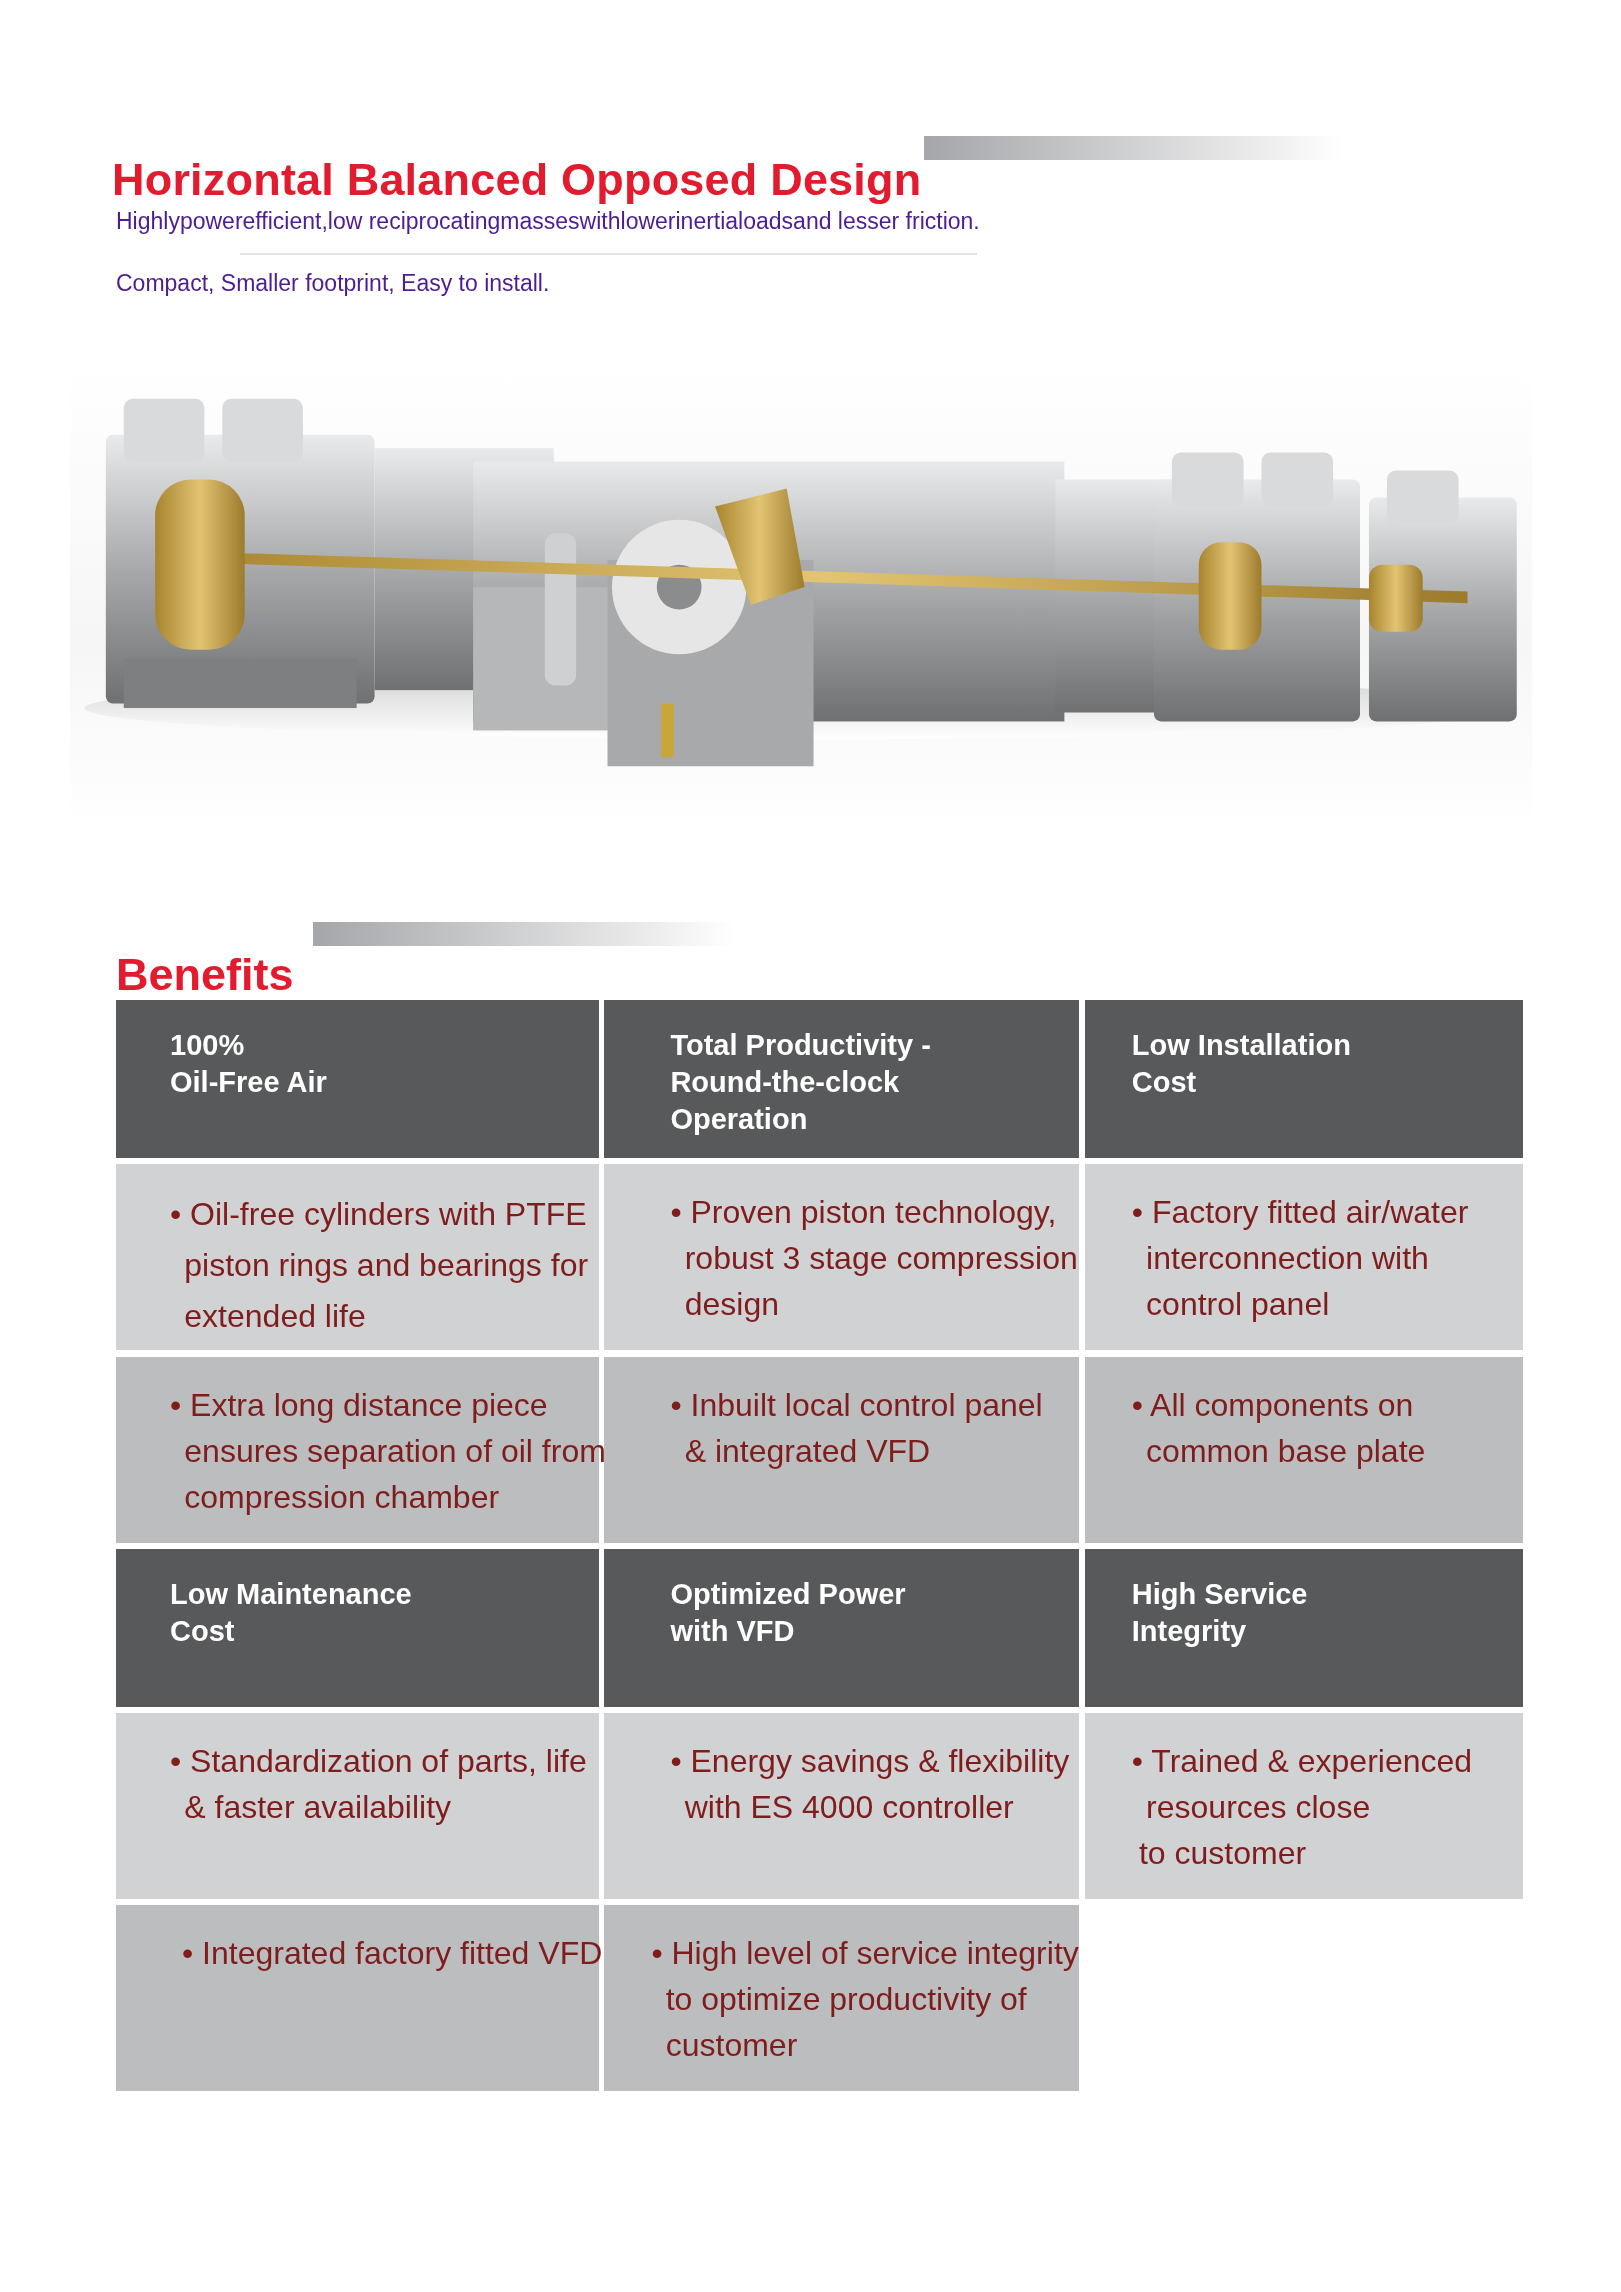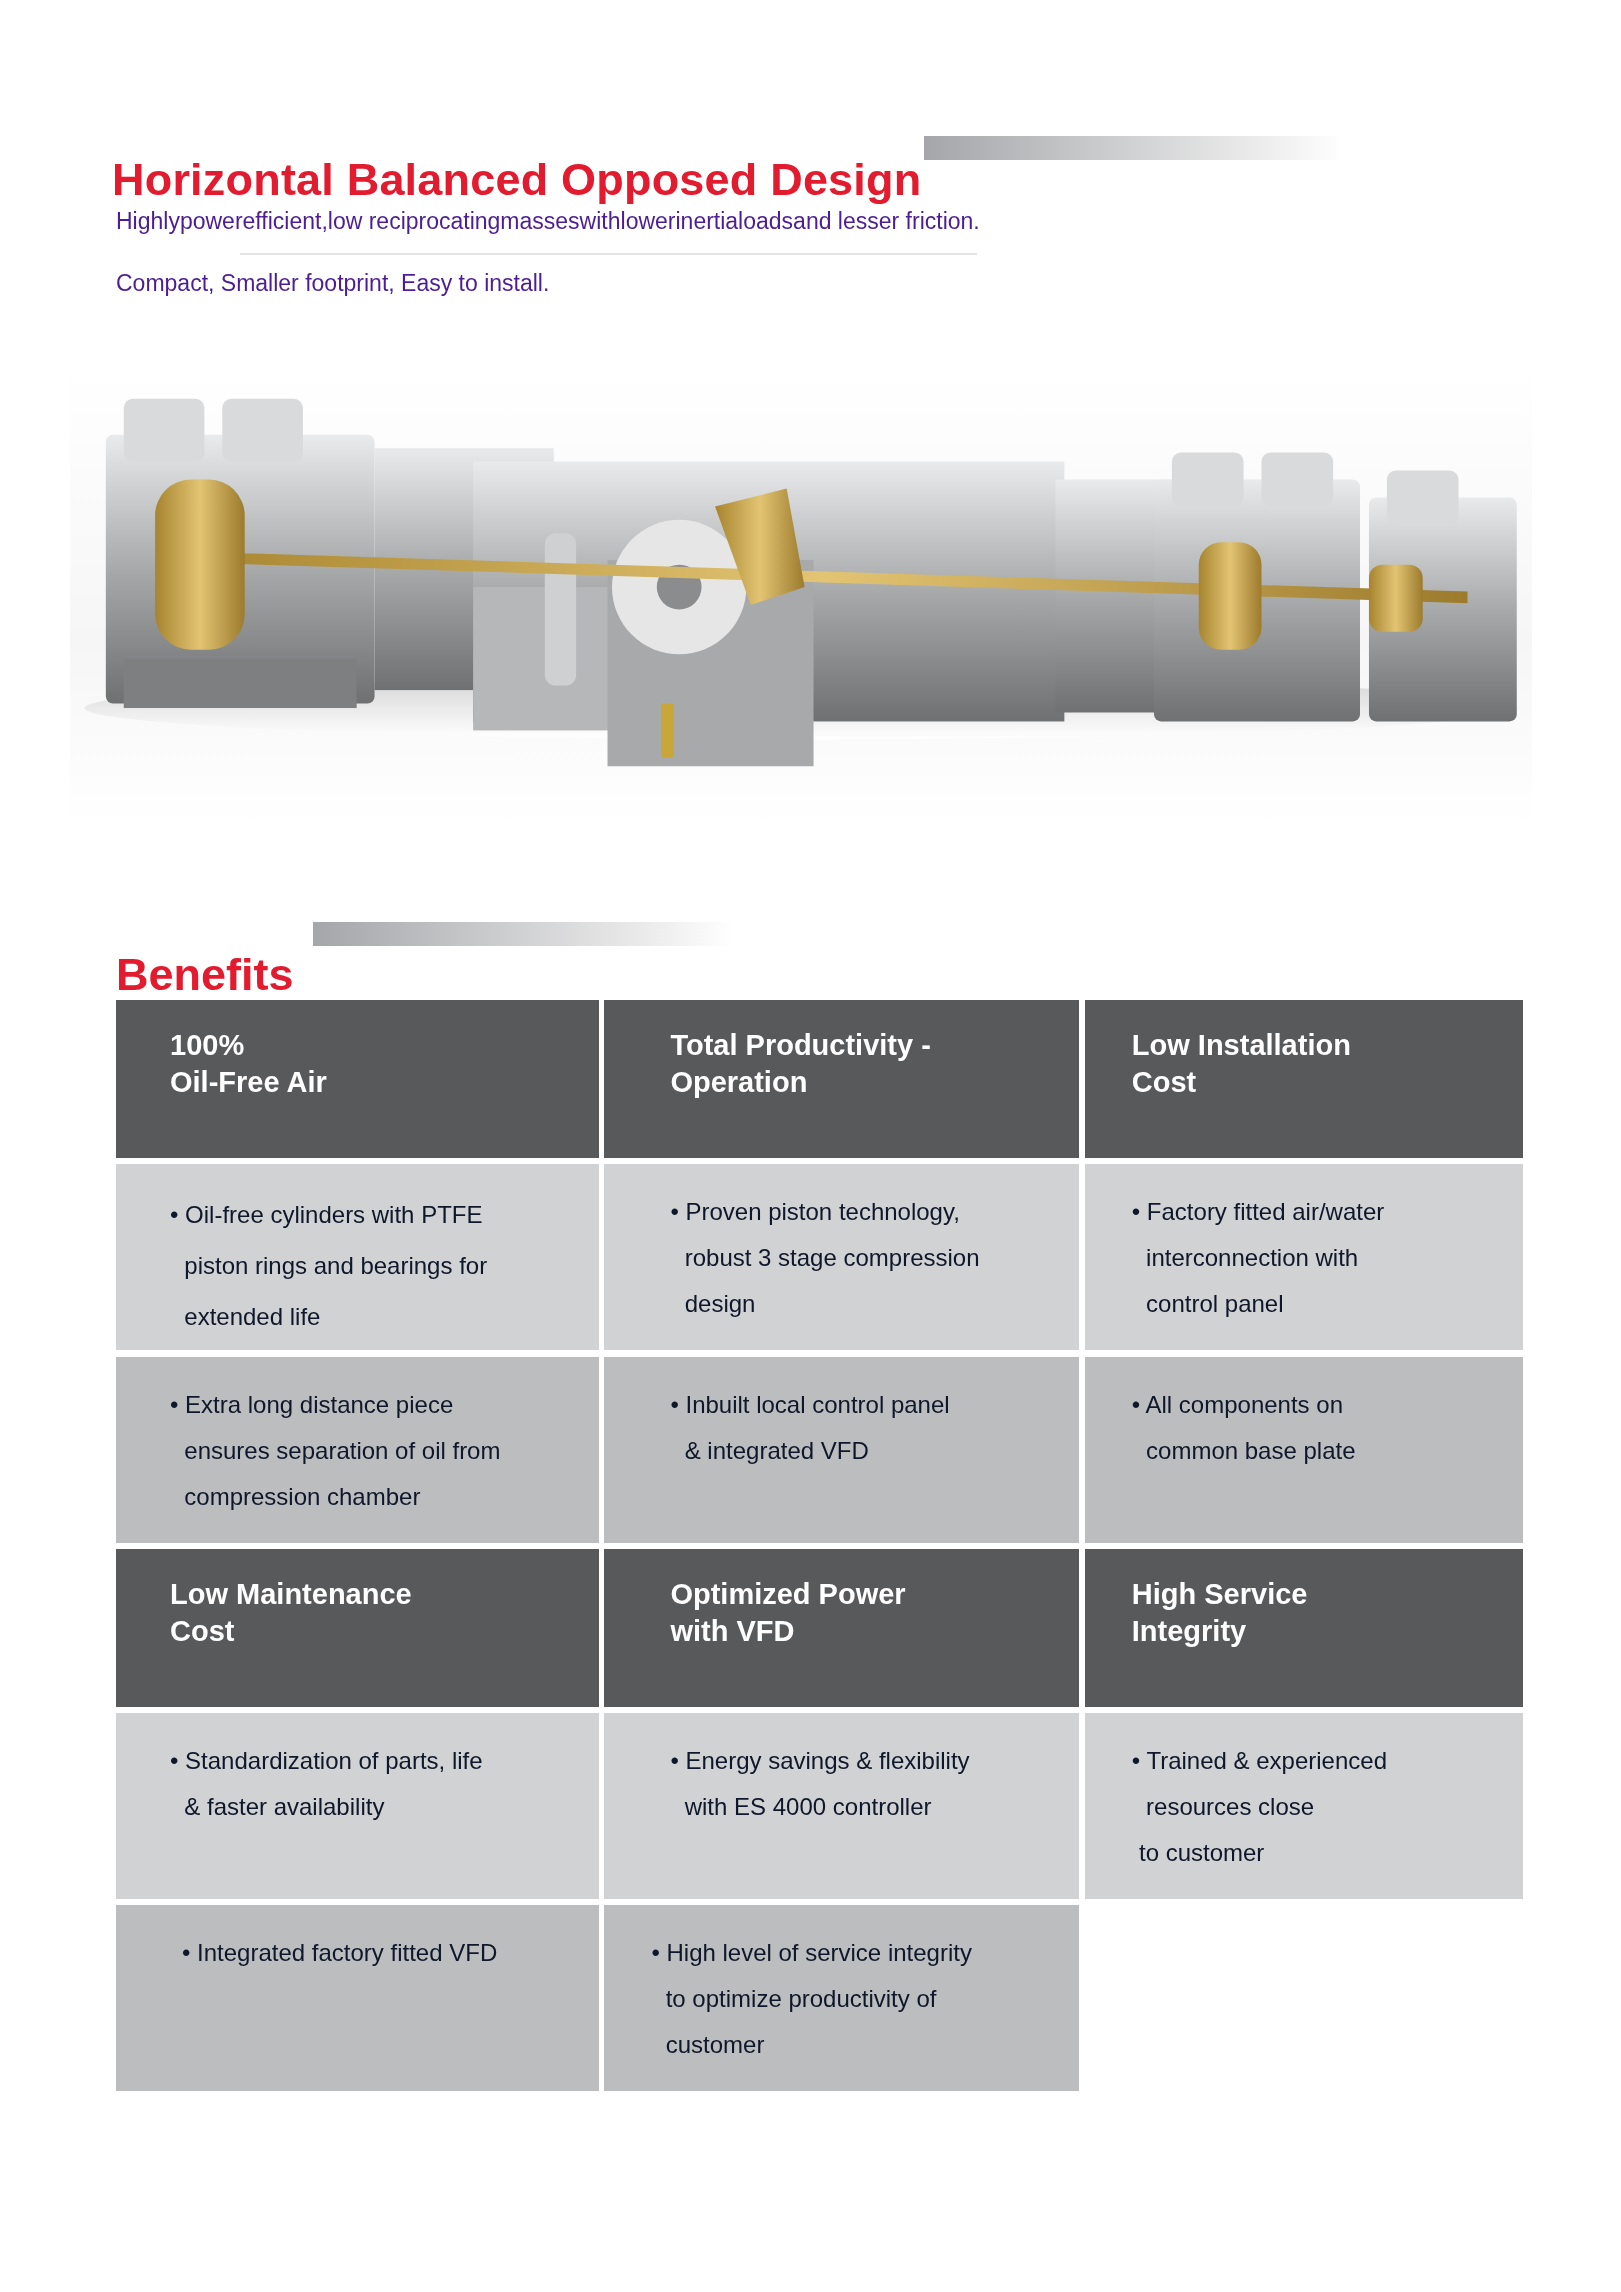--- a/index.html
+++ b/index.html
@@ -39,21 +39,21 @@
       position: absolute; left: 116px; top: 1000px; width: 1401px;
       display: grid;
       grid-template-columns: 483px 475px 438px;
       column-gap: 5.4px;
       row-gap: 6.3px;
     }
     .cell { box-sizing: border-box; }
     .head { background: #58595b; color: #ffffff; height: 158px; padding: 27px 0 0 54px; font-weight: bold; font-size: 29px; line-height: 37px; }
     .head.c2 { padding-left: 66px; }
     .head.c3 { padding-left: 47px; }
-    .body { height: 186px; padding: 25px 12px 0 54px; font-size: 24px; line-height: 46px; color: #0f172a; }
+    .body { height: 186px; padding: 25px 12px 0 54px; font-size: 32px; line-height: 46px; color: #7f1d1d; }
     .body.c2 { padding-left: 66px; }
     .body.c3 { padding-left: 47px; }
     .light { background: #d1d2d4; }
     .mid { background: #bcbdbf; }
     .line { display: block; white-space: nowrap; }
     .indent { padding-left: 14.3px; }
     .indent-sm { padding-left: 7.2px; }
     .r1 .line { line-height: 51px; }
   </style>
 </head>
@@ -123,20 +123,21 @@
 <div class="grad-bar bar2"></div>
 
 <div class="table">
 
   <div class="cell head c1">
     <span class="line">100%</span>
     <span class="line">Oil-Free Air</span>
   </div>
   <div class="cell head c2">
     <span class="line">Total Productivity -</span>
+    <span class="line">Round-the-clock</span>
     <span class="line">Operation</span>
   </div>
   <div class="cell head c3">
     <span class="line">Low Installation</span>
     <span class="line">Cost</span>
   </div>
 
   <div class="cell body light c1 r1">
     <span class="line">• Oil-free cylinders with PTFE</span>
     <span class="line indent">piston rings and bearings for</span>

